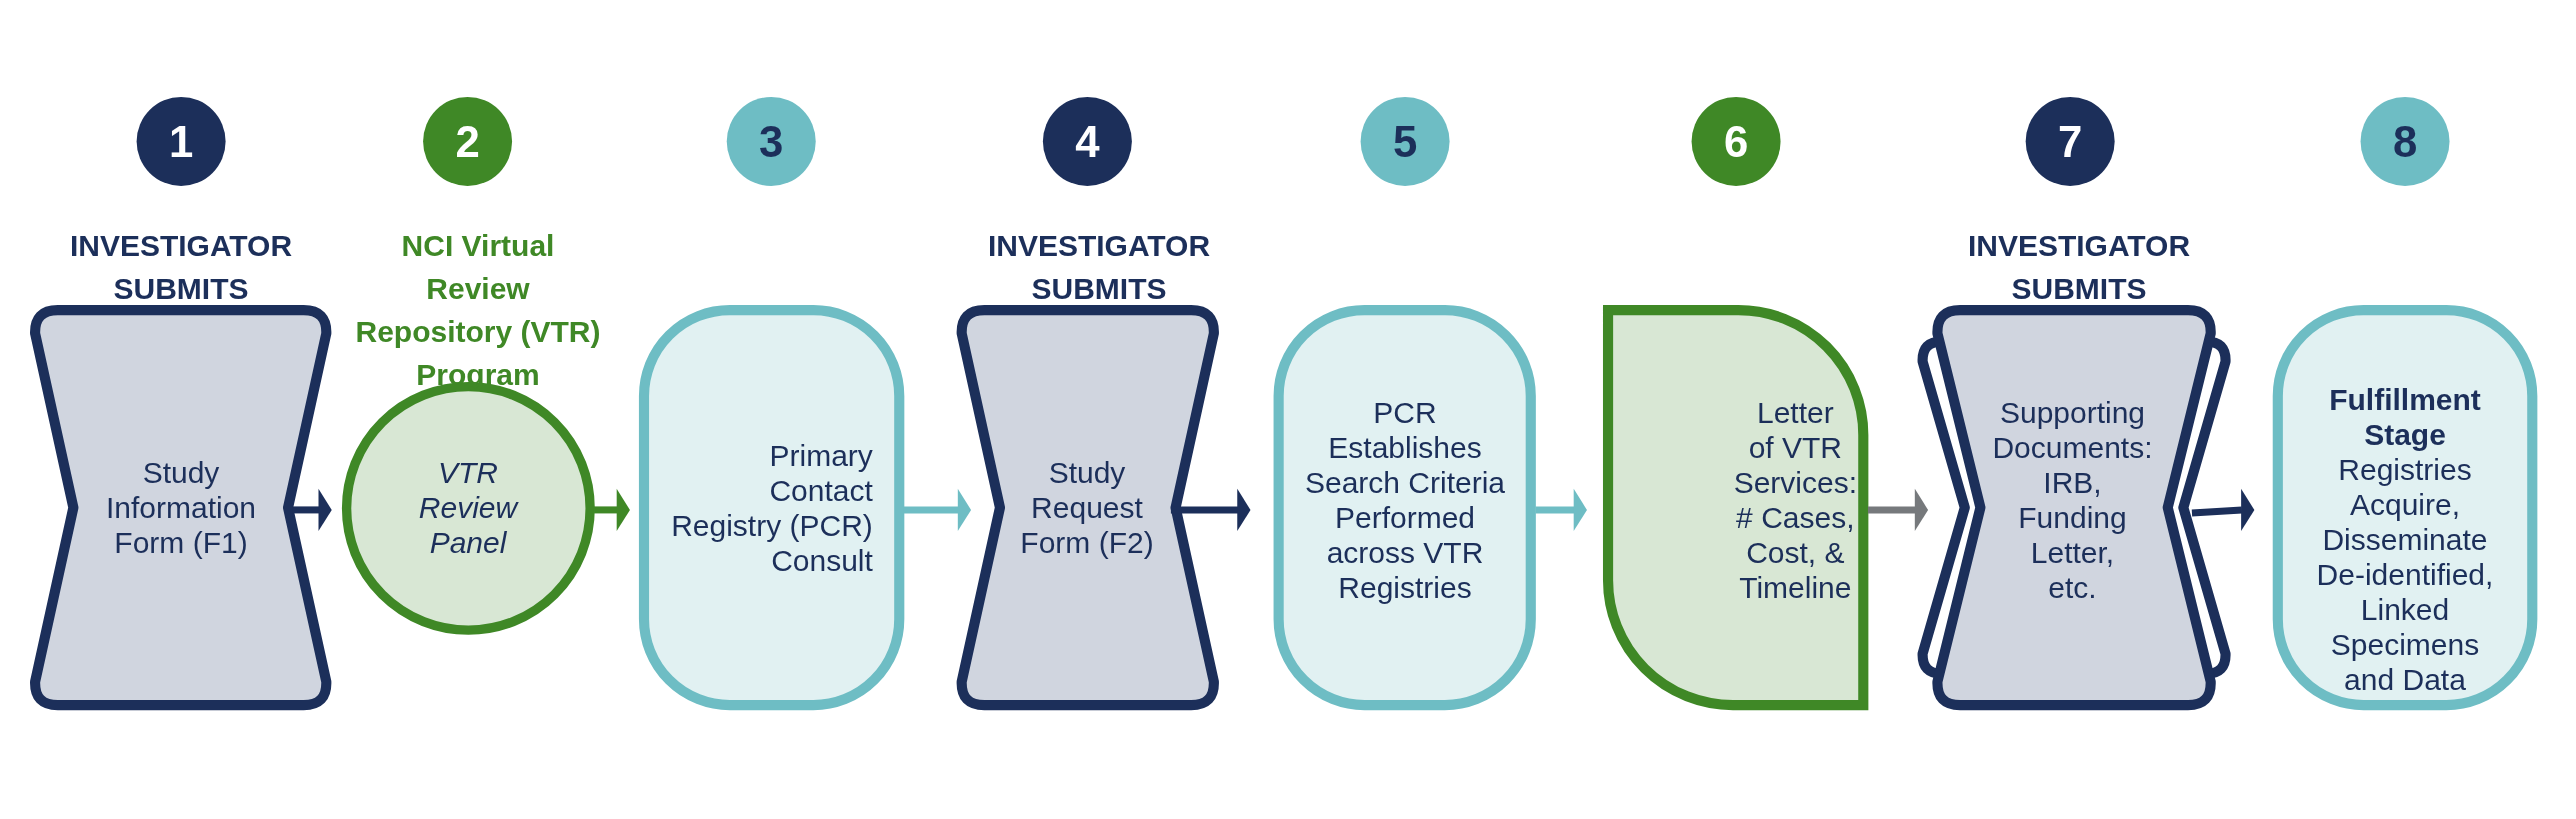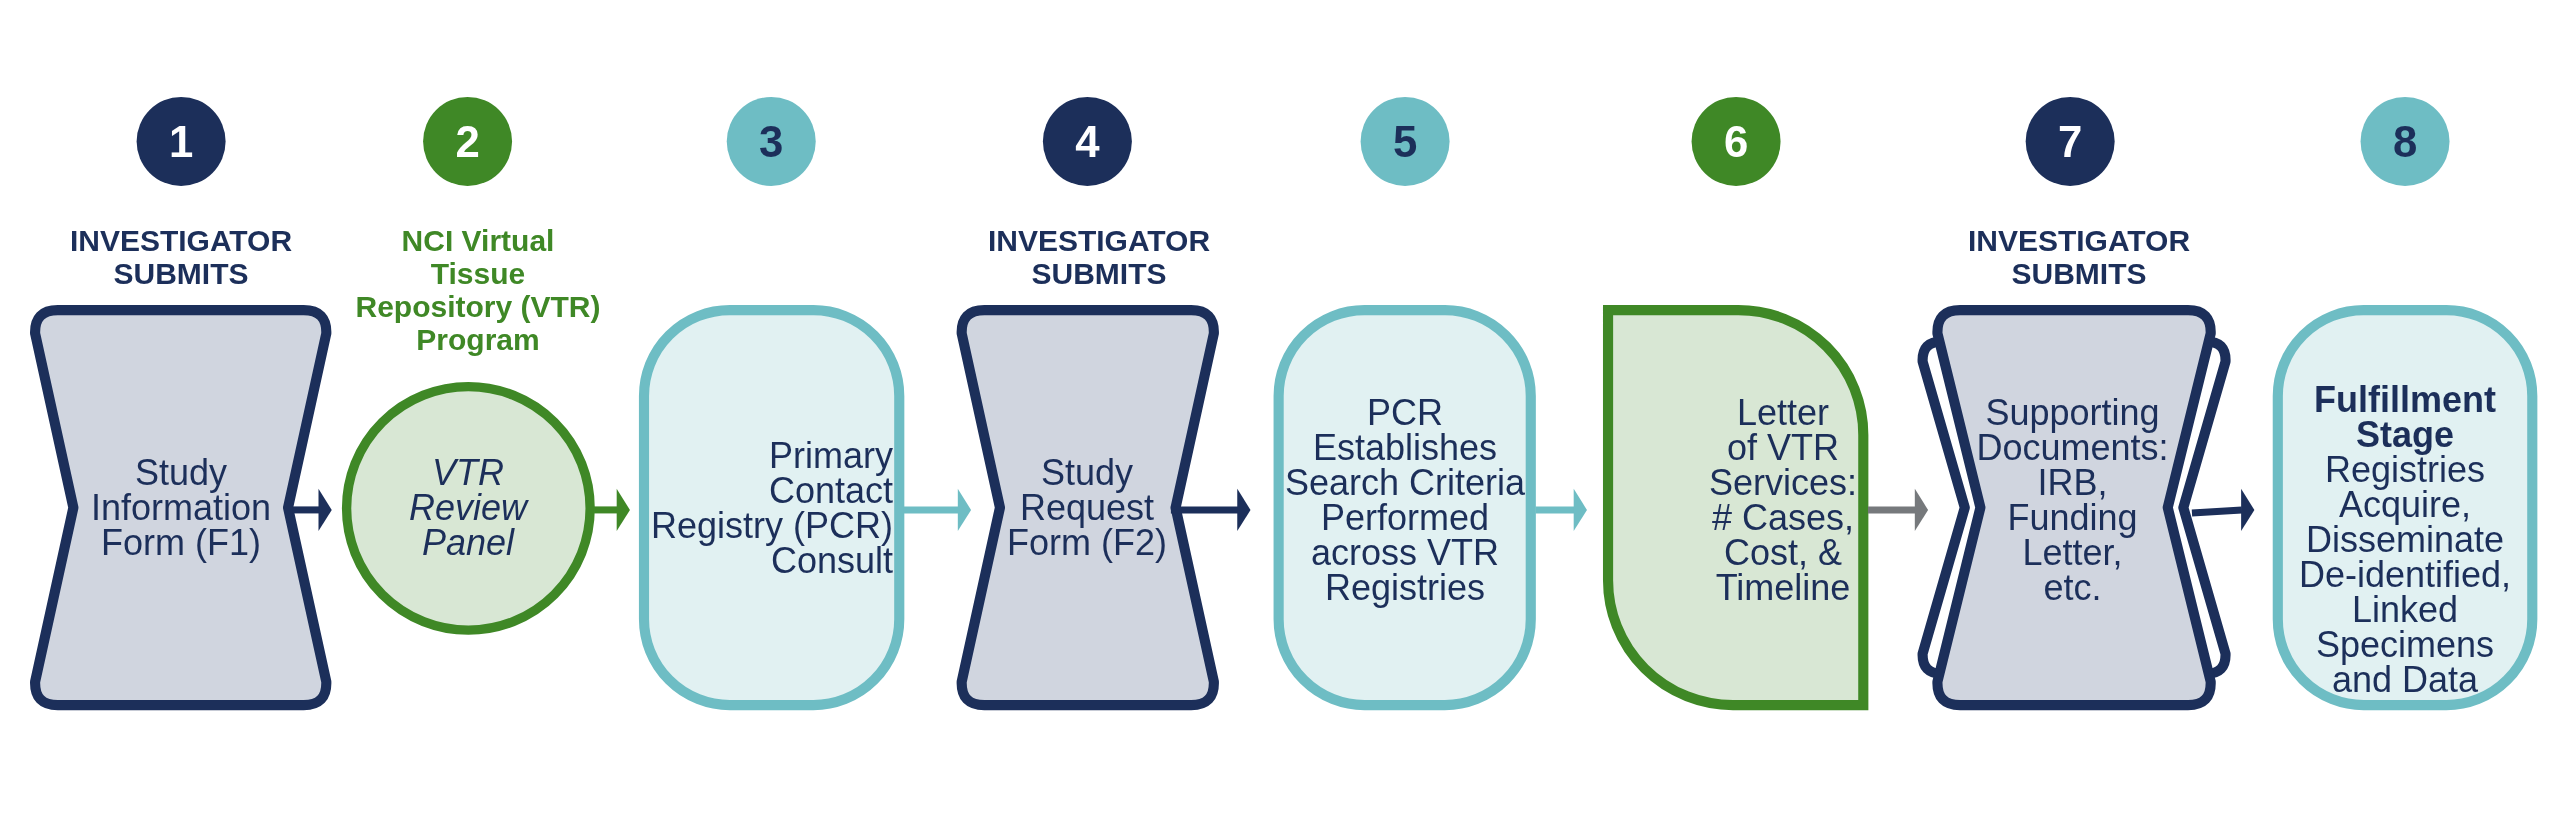--- a/index.html
+++ b/index.html
@@ -1,25 +1,25 @@
 <!DOCTYPE html>
 <html style="font-size:12.5px"><head>
 <meta charset="utf-8">
 <style>
   html, body { margin: 0; padding: 0; background: #ffffff; }
   body { width: 2576px; height: 820px; position: relative; overflow: hidden;
          font-family: "Liberation Sans", sans-serif; }
   #canvas { position: absolute; left: 0; top: 0; width: 2576px; height: 820px; }
   .num-text { font-family: "Liberation Sans", sans-serif; font-weight: 700; font-size: 56px; }
   .heading { position: absolute; width: 328px; text-align: center; font-weight: 700;
-             font-size: 30px; line-height: 33px; white-space: pre-line; }
+             font-size: 30px; line-height: 43px; white-space: pre-line; }
   .heading.navy { color: #1C2F5A; }
   .heading.green { color: #3F8826; }
   .body-text { position: absolute; display: flex; align-items: center; justify-content: center;
-               text-align: center; color: #1C2F5A; font-size: 36px; line-height: 35px; }
+               text-align: center; color: #1C2F5A; font-size: 30px; line-height: 35px; }
   .body-text .inner { white-space: pre-line; }
   .body-text .bold { font-weight: 700; display: block; }
   .body-text .plain { display: block; }
 </style>
 </head>
 <body>
 
 <svg id="canvas" width="2576" height="820" viewBox="0 0 3300 1050" xmlns="http://www.w3.org/2000/svg">
   <g id="badges">
       <g>
@@ -94,21 +94,21 @@
       <g>
         <line x1="2808" y1="657" x2="2872" y2="653" stroke="#1C2F5A" stroke-width="9"></line>
         <polygon points="2871,626 2888,653 2871,680" fill="#1C2F5A"></polygon>
       </g>
     </g>
 </svg>
 
 <div class="heading navy" id="h1" style="left: 17px; top: 224px;">INVESTIGATOR
 SUBMITS</div>
 <div class="heading green" id="h2" style="left: 314px; top: 224px;">NCI Virtual
-Tissue
+Review
 Repository (VTR)
 Program</div>
 <div class="heading navy" id="h4" style="left: 935px; top: 224px;">INVESTIGATOR
 SUBMITS</div>
 <div class="heading navy" id="h7" style="left: 1915px; top: 224px;">INVESTIGATOR
 SUBMITS</div>
 
 <div class="body-text" id="t1" style="left: 70px; top: 310px; width: 222px; height: 395px;">
     <span class="inner">Study
 Information

